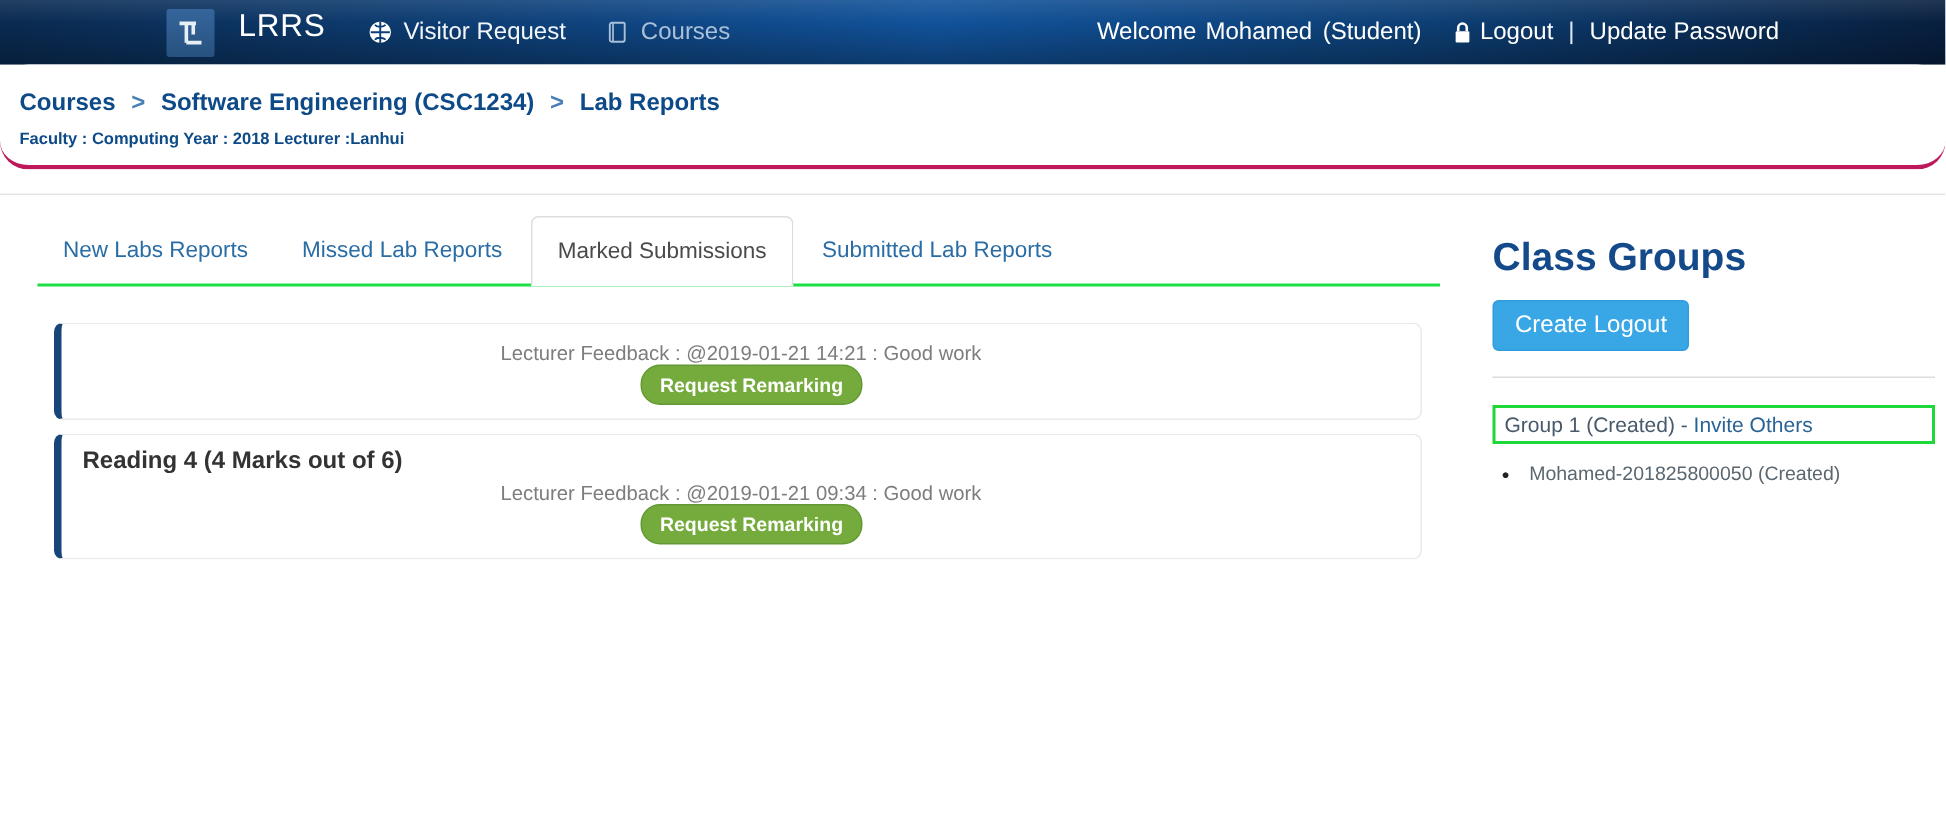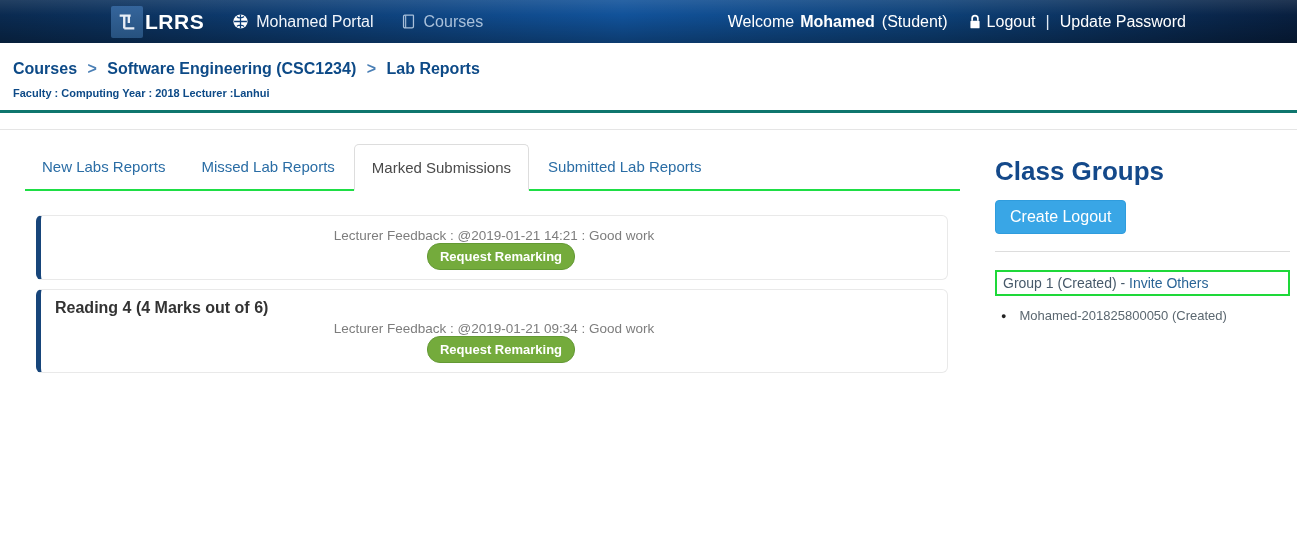--- a/index.html
+++ b/index.html
@@ -12,39 +12,39 @@
   .navbar {
     height:43px;
     background:
       linear-gradient(180deg, rgba(255,255,255,0.10) 0%, rgba(0,0,0,0.00) 35%, rgba(0,0,0,0.28) 100%),
       linear-gradient(90deg, #0a2a50 0%, #11529a 48%, #0d4077 72%, #081f3f 100%);
   }
   .nav-inner {
     width:1075px; height:100%; margin:0 auto;
     display:flex; align-items:center;
   }
-  .brand { display:flex; align-items:center; gap:2px;font-weight:bold; }
+  .brand { display:flex; gap:16px; }
   .logo-box {
     width:32px; height:32px; border-radius:2px;
     background:linear-gradient(180deg,#35659c,#27527f);
     display:flex; align-items:center; justify-content:center;
   }
   .brand-text { color:#ffffff; font-size:21px; letter-spacing:0.5px; }
   .nav-links { display:flex; align-items:center; margin-left:28px; gap:26px; }
   .nav-link { display:flex; align-items:center; gap:7px; font-size:16px; color:#f2f6fb; cursor:pointer; text-decoration:none; }
   .nav-link.dim { color:#a9c0da; }
   .nav-right { margin-left:auto; display:flex; align-items:center; font-size:16px; color:#ffffff; }
   .nav-right .welcome { margin-right:6px; }
-  .nav-right .username { font-weight:bold; margin-right:7px; }
+  .nav-right .username { font-weight:normal; margin-right:7px; }
   .nav-right .role { margin-right:20px; }
   .nav-right .logout { display:flex; align-items:center; gap:5px; cursor:pointer; }
   .nav-right .pipe { margin:0 10px; color:#dfe9f3; }
   .nav-right .updatepw { cursor:pointer; }
   
-  .page-header { padding:17px 0 11px 13px; border-bottom:3px solid #0f766e; background:#fff; }
+  .page-header { padding:17px 0 11px 13px; border-bottom:3px solid #be185d; background:#fff;border-radius:19px; }
   .breadcrumb { font-size:16px; font-weight:bold; color:#0d4a87; }
   .breadcrumb .crumb { color:#0d4a87; cursor:pointer; text-decoration:none; }
   .breadcrumb .sep { color:#4a7fb5; font-weight:bold; margin:0 6px; }
   .course-meta { margin-top:9px; font-size:11px; font-weight:bold; color:#0d4a87; }
   .subdivider { height:17px; border-bottom:1px solid #e5e5e5; }
   
   .content-row { display:flex; padding:14px 0 0 25px; align-items:flex-start; }
   .main-col { width:935px; }
   .side-col { width:295px; margin-left:35px; }
   
@@ -108,21 +108,21 @@
       <span class="brand-text">LRRS</span>
     </div>
     <div class="nav-links">
       <a class="nav-link">
         <span>
           <svg class="icon-svg" width="17" height="17" viewBox="0 0 24 24">
             <circle cx="12" cy="12" r="10" fill="#ffffff"></circle>
             <path d="M7 5c2 3 8 2 10 0 M3 12h18 M7 19c2-3 8-2 10 0 M12 2v20" stroke="#0d3e77" stroke-width="1.8" fill="none"></path>
           </svg>
         </span>
-        <span>Mohamed Portal</span>
+        <span>Visitor Request</span>
       </a>
       <a class="nav-link dim">
         <span>
           <svg class="icon-svg" width="17" height="17" viewBox="0 0 24 24">
             <path d="M6 3h12a1 1 0 0 1 1 1v15a2 2 0 0 1-2 2H7a2 2 0 0 1-2-2V5a2 2 0 0 1 2-2z" fill="none" stroke="#a9c0da" stroke-width="1.8"></path>
             <path d="M8 3v18" stroke="#a9c0da" stroke-width="1.6"></path>
           </svg>
         </span>
         <span>Courses</span>
       </a>

